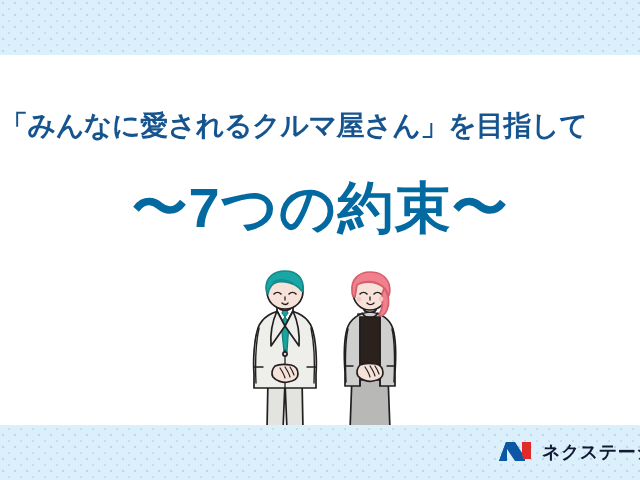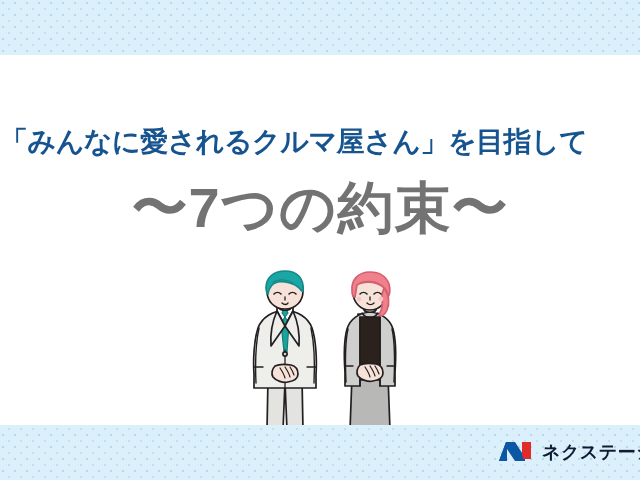--- a/index.html
+++ b/index.html
@@ -44,38 +44,38 @@
     position: absolute;
     left: 0;
     top: 0;
     width: 640px;
     text-align: center;
   }
 
   .headline-sub {
     position: absolute;
     left: 0;
-    top: 73px;
+    top: 57px;
     width: 513px;
     text-align: left;
     color: #16548f;
     font-size: 28px;
     line-height: 1;
     font-weight: 700;
     letter-spacing: -0.5px;
     white-space: nowrap;
   }
 
   .headline-main {
     position: absolute;
     left: 0;
     top: 125px;
     width: 640px;
     text-align: center;
-    color: #737373;
+    color: #0369a1;
     font-size: 56px;
     line-height: 1;
     font-weight: 700;
     letter-spacing: 1px;
     white-space: nowrap;
   }
 
   
   #illustration {
     position: absolute;

